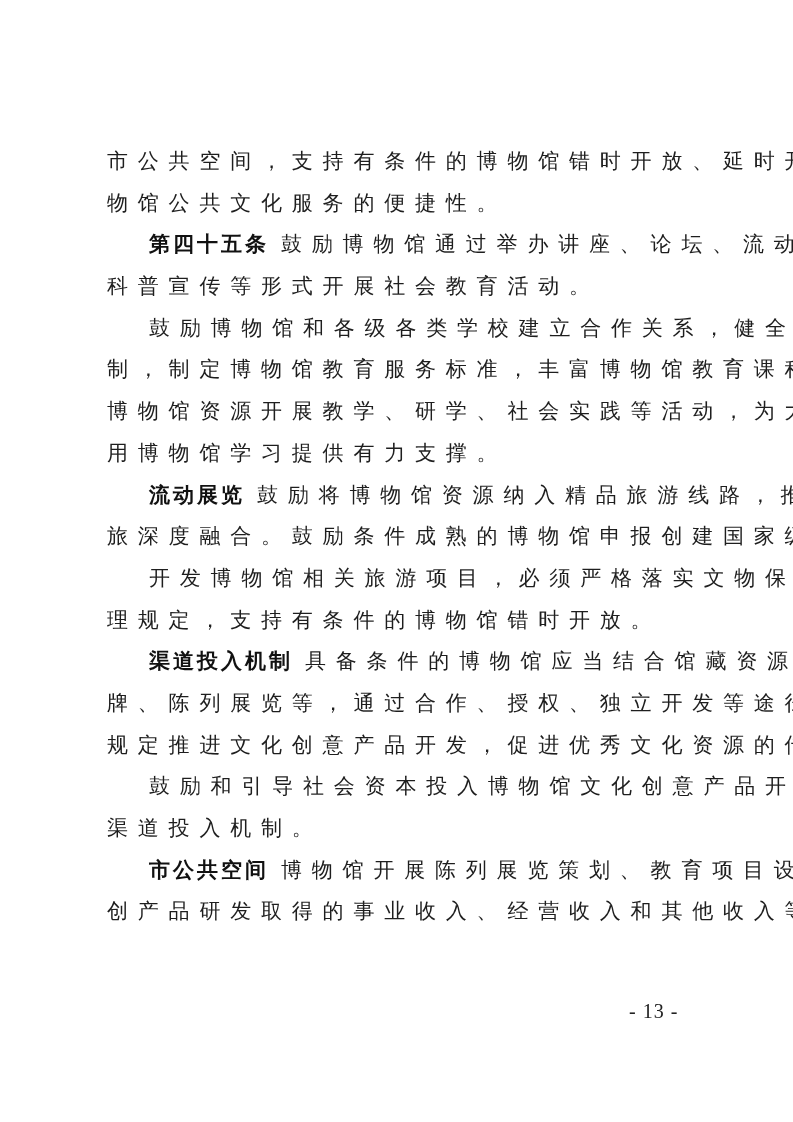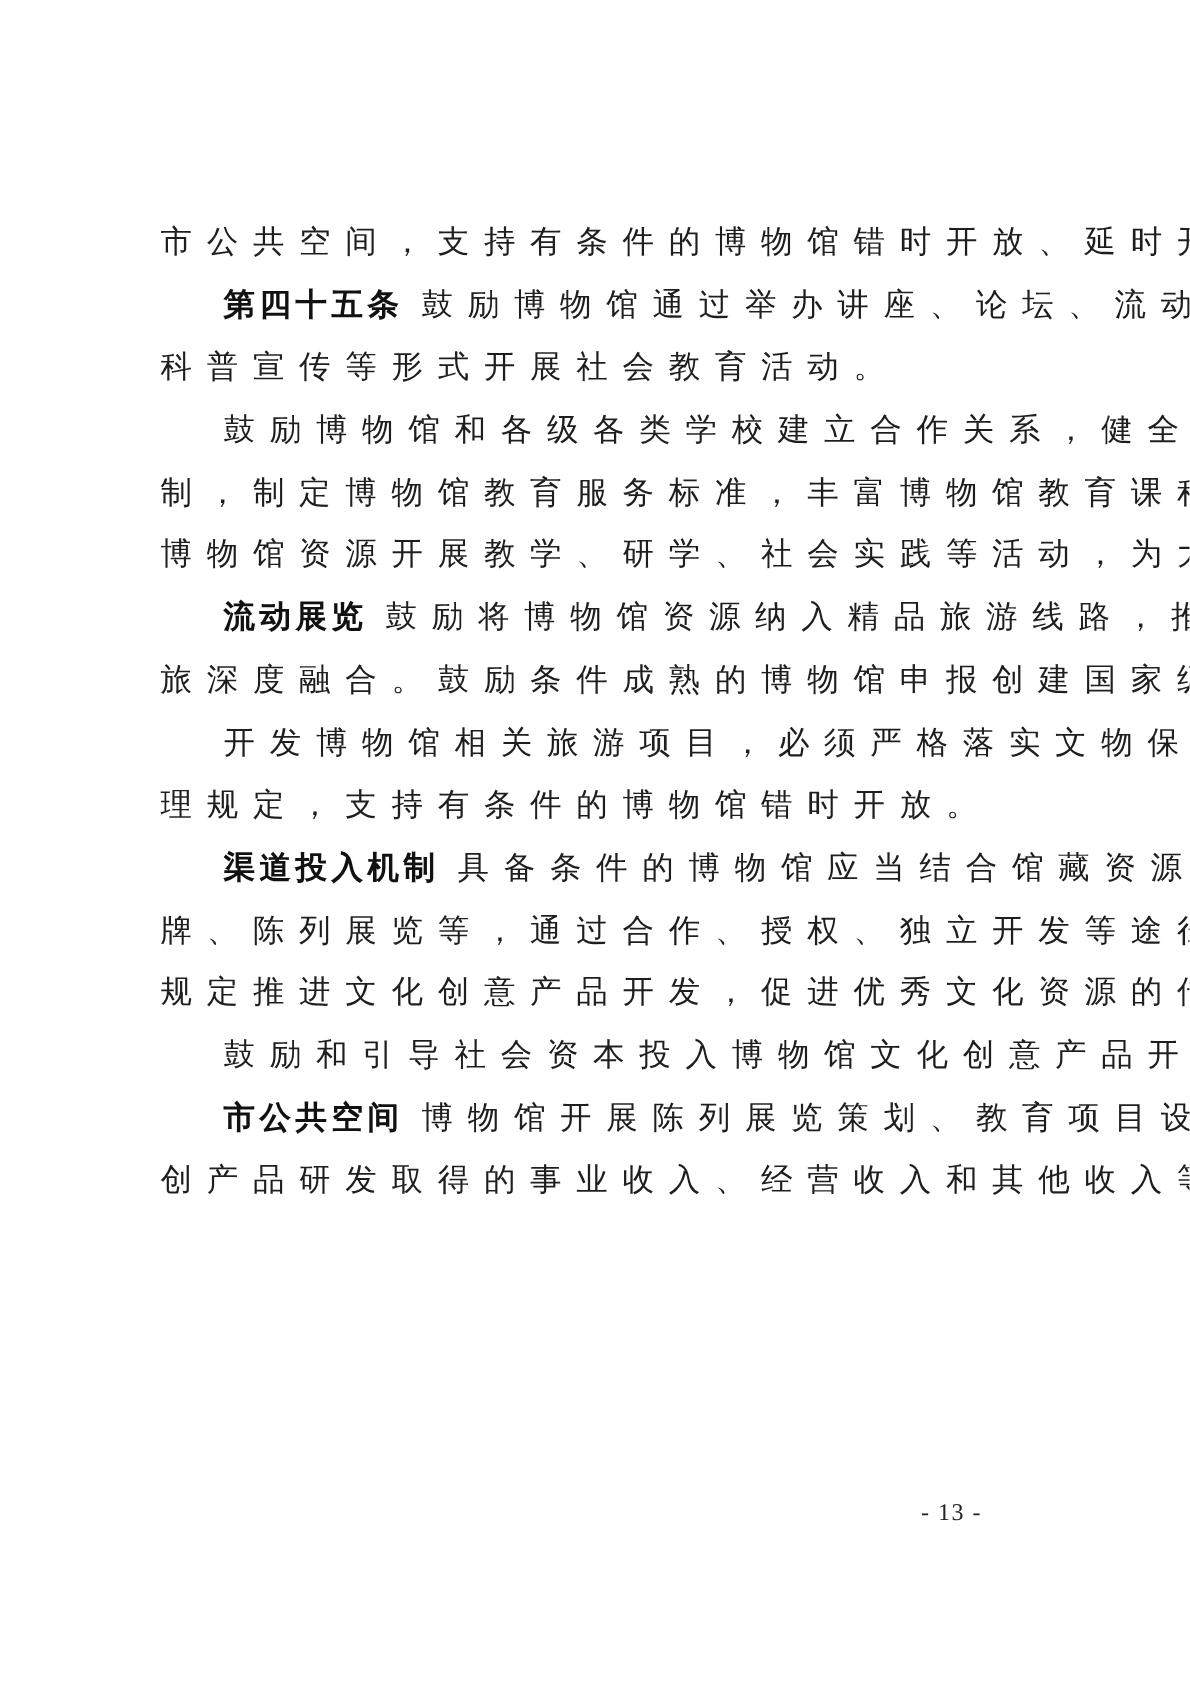--- a/index.html
+++ b/index.html
@@ -42,52 +42,58 @@
     }
     .article-no {
       font-family: "DejaVu Sans", "Liberation Sans", sans-serif;
       font-weight: bold;
       letter-spacing: 3px;
       margin-right: 12px;
       color: #111111;
     }
     .page-number {
       position: absolute;
-      left: 614px;
+      left: 629px;
       top: 1000px;
       font-family: "Liberation Serif", "DejaVu Serif", serif;
-      font-size: 16px;
+      font-size: 20px;
       color: #222222;
       letter-spacing: 1px;
       white-space: pre;
     }
   </style>
 </head>
 <body>
 
 <div class="page">
   <div class="body-text">
 
     <div class="line">
       <span>市公共空间，支持有条件的博物馆错时开放、延时开放，提升博</span>
+    </div>
+    <div class="line">
+      <span>物馆公共文化服务的便捷性。</span>
     </div>
     <div class="line indent">
       <span class="article-no">第四十五条</span><span>鼓励博物馆通过举办讲座、论坛、流动展览、</span>
     </div>
     <div class="line">
       <span>科普宣传等形式开展社会教育活动。</span>
     </div>
     <div class="line indent">
       <span>鼓励博物馆和各级各类学校建立合作关系，健全馆校合作机</span>
     </div>
     <div class="line">
       <span>制，制定博物馆教育服务标准，丰富博物馆教育课程体系，利用</span>
     </div>
     <div class="line">
       <span>博物馆资源开展教学、研学、社会实践等活动，为大中小学生利</span>
+    </div>
+    <div class="line">
+      <span>用博物馆学习提供有力支撑。</span>
     </div>
     <div class="line indent">
       <span class="article-no">流动展览</span><span>鼓励将博物馆资源纳入精品旅游线路，推进文</span>
     </div>
     <div class="line">
       <span>旅深度融合。鼓励条件成熟的博物馆申报创建国家级旅游景区。</span>
     </div>
     <div class="line indent">
       <span>开发博物馆相关旅游项目，必须严格落实文物保护和安全管</span>
     </div>
@@ -99,20 +105,23 @@
     </div>
     <div class="line">
       <span>牌、陈列展览等，通过合作、授权、独立开发等途径，按照有关</span>
     </div>
     <div class="line">
       <span>规定推进文化创意产品开发，促进优秀文化资源的传承传播与合</span>
     </div>
     <div class="line indent">
       <span>鼓励和引导社会资本投入博物馆文化创意产品开发，形成多</span>
     </div>
+    <div class="line">
+      <span>渠道投入机制。</span>
+    </div>
     <div class="line indent">
       <span class="article-no">市公共空间</span><span>博物馆开展陈列展览策划、教育项目设计、文</span>
     </div>
     <div class="line">
       <span>创产品研发取得的事业收入、经营收入和其他收入等，按规定纳</span>
     </div>
 
   </div>
 
   <div class="page-number">- 13 -</div>

